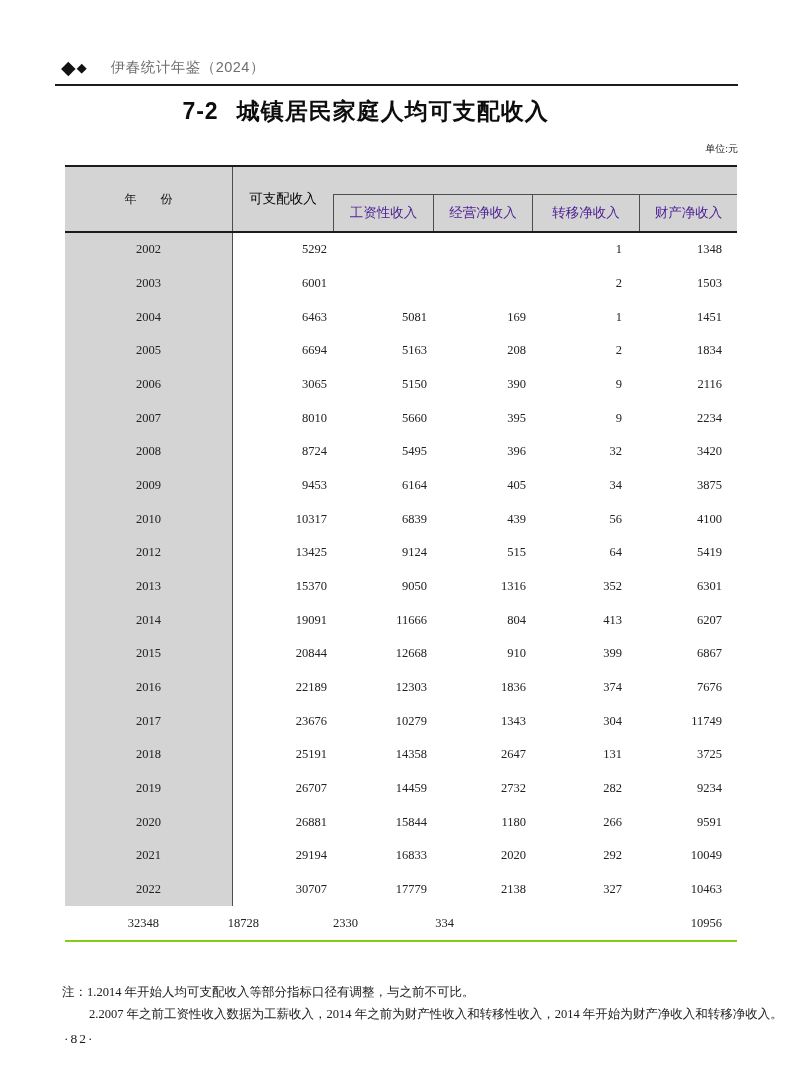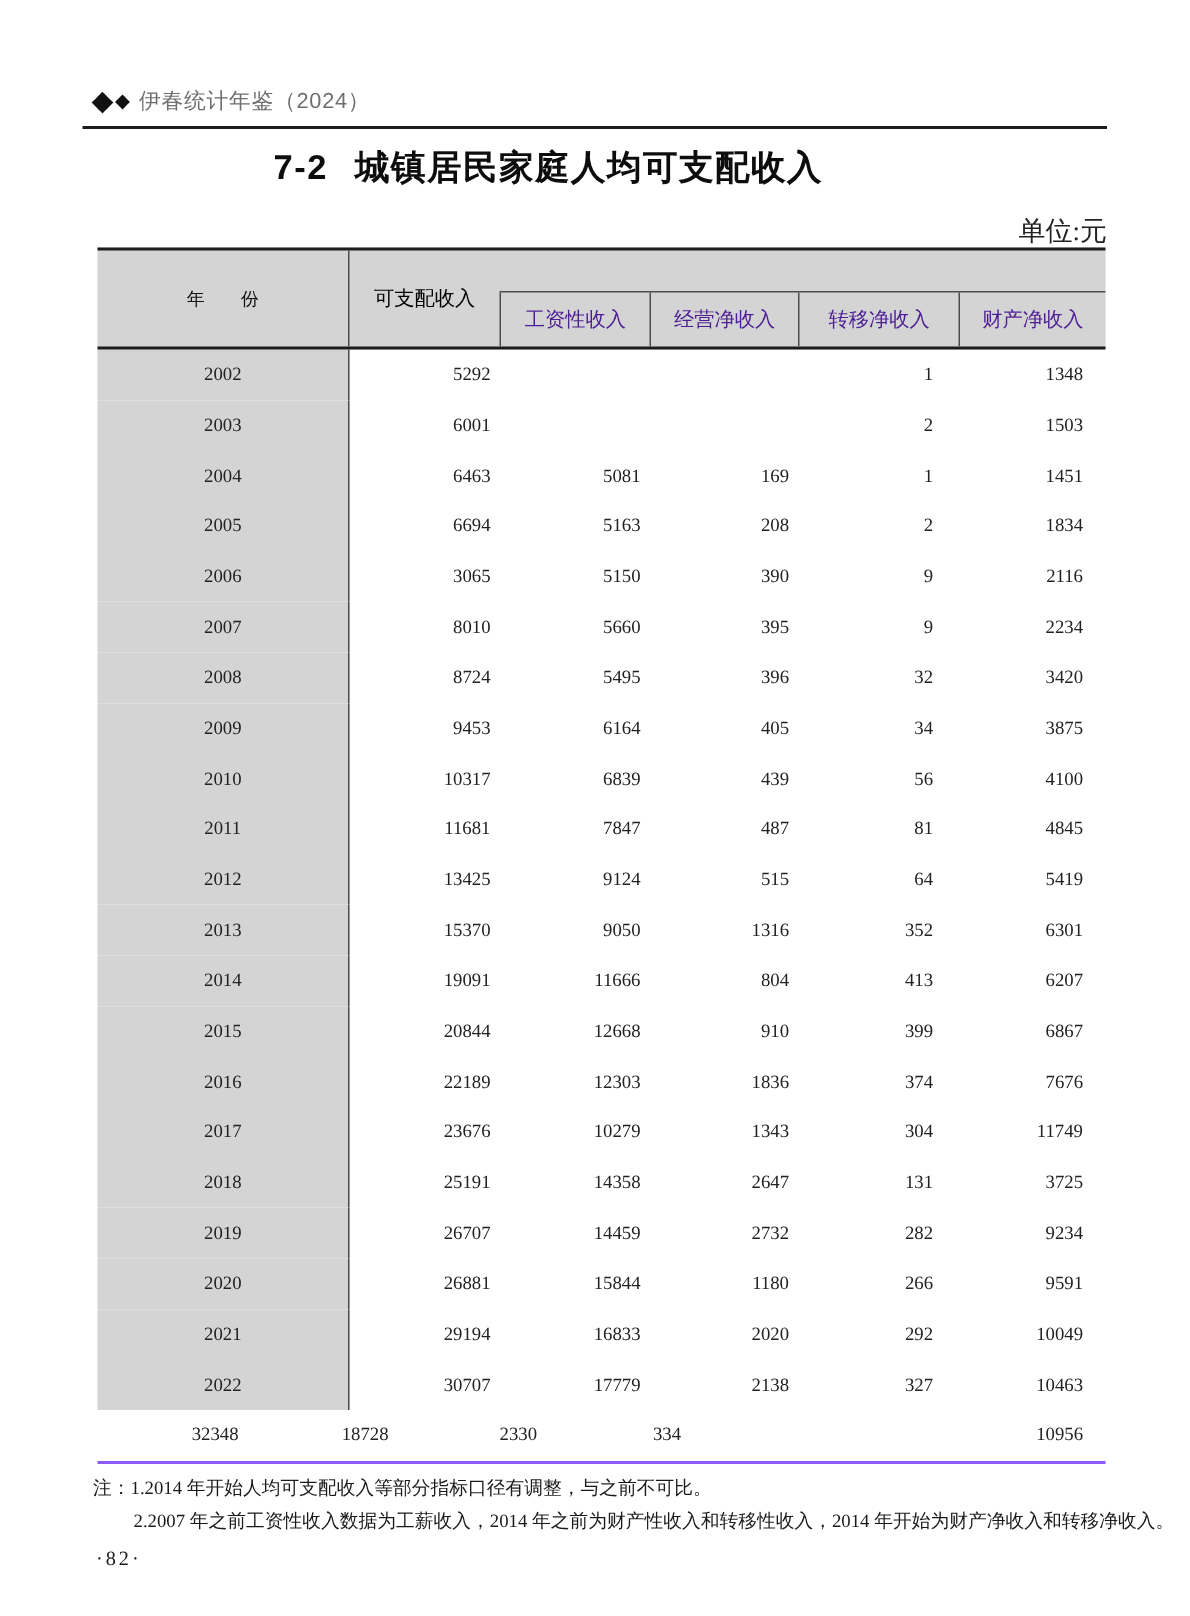--- a/index.html
+++ b/index.html
@@ -10,47 +10,47 @@
     color:#1f1f1f;
     position:relative;
     overflow:hidden;
   }
   .page { position:relative; width:793px; height:1077px; background:#ffffff; }
 
   
   .book-header { position:absolute; left:61px; top:56px; height:22px; display:flex; align-items:center; }
   .diamond-lg { font-size:19px; line-height:1; color:#121212; font-family:"DejaVu Sans",sans-serif; }
   .diamond-sm { font-size:13px; line-height:1; color:#121212; font-family:"DejaVu Sans",sans-serif; margin-left:1px; }
-  .book-title { margin-left:6px; font-size:14.5px; color:#6e6e6e; letter-spacing:0.5px;
+  .book-title { margin-left:24px; font-size:14.5px; color:#6e6e6e; letter-spacing:0.5px;
                 font-family:"Liberation Sans","DejaVu Sans",sans-serif; }
   .header-rule { position:absolute; left:55px; width:683px; top:84px; height:2px; background:#1c1c1c; }
 
   
   .doc-title { position:absolute; left:0; top:96px; width:731px; text-align:center;
                font-family:"Liberation Sans","DejaVu Sans",sans-serif;
                font-weight:bold; font-size:23px; letter-spacing:1px; color:#0d0d0d; }
   .doc-title .t-text { margin-left:18px; }
-  .unit-label { position:absolute; right:55px; top:142px; font-size:18px; color:#222; }
+  .unit-label { position:absolute; right:55px; top:142px; font-size:10px; color:#222; }
 
   
   .table { position:absolute; left:65px; top:165px; width:672px; }
   .thead { position:relative; display:flex; height:68px; background:#d4d4d4;
            border-top:2px solid #1c1c1c; border-bottom:2px solid #1c1c1c; }
   .th-year { width:168px; border-right:1.5px solid #4d4d4d; display:flex; align-items:center;
              justify-content:center; font-size:12px; color:#111; }
   .th-group { position:relative; flex:1; }
   .th-disposable { position:absolute; left:0; top:0; width:100px; height:100%;
                    display:flex; align-items:center; justify-content:center; font-size:13.5px; color:#000000; }
   .th-subrow { position:absolute; left:100px; right:0; top:27px; bottom:0;
                display:flex; border-top:1px solid #4d4d4d; }
   .th-sub { border-left:1px solid #4d4d4d; display:flex; align-items:center; justify-content:center;
             font-size:13.5px; color:#4c1d95; }
   .th-sub.w0 { width:100px; } .th-sub.w1 { width:99px; } .th-sub.w2 { width:98px; } .th-sub.w3 { flex:1; }
 
-  .tbody { border-bottom:2px solid #8b5cf6; }
+  .tbody { border-bottom:2px solid #84cc16; }
   .trow { display:flex; height:33.68px; }
   .td-year { width:168px; background:#d4d4d4; border-right:1.5px solid #4d4d4d;
              display:flex; align-items:center; justify-content:center; font-size:12.5px; color:#222; }
   .td { display:flex; align-items:center; justify-content:flex-end; font-size:12.5px; color:#222; }
   .td.c0 { width:100px; padding-right:6px; }
   .td.c1 { width:100px; padding-right:6px; }
   .td.c2 { width:99px;  padding-right:6px; }
   .td.c3 { width:98px;  padding-right:8px; }
   .td.c4 { flex:1;      padding-right:15px; }
 
@@ -161,28 +161,20 @@
         </div>
         <div class="trow">
           <div class="td-year">2010</div>
           <div class="td c0">10317</div>
           <div class="td c1">6839</div>
           <div class="td c2">439</div>
           <div class="td c3">56</div>
           <div class="td c4">4100</div>
         </div>
         <div class="trow">
-          <div class="td-year">2011</div>
-          <div class="td c0">11681</div>
-          <div class="td c1">7847</div>
-          <div class="td c2">487</div>
-          <div class="td c3">81</div>
-          <div class="td c4">4845</div>
-        </div>
-        <div class="trow">
           <div class="td-year">2012</div>
           <div class="td c0">13425</div>
           <div class="td c1">9124</div>
           <div class="td c2">515</div>
           <div class="td c3">64</div>
           <div class="td c4">5419</div>
         </div>
         <div class="trow">
           <div class="td-year">2013</div>
           <div class="td c0">15370</div>

